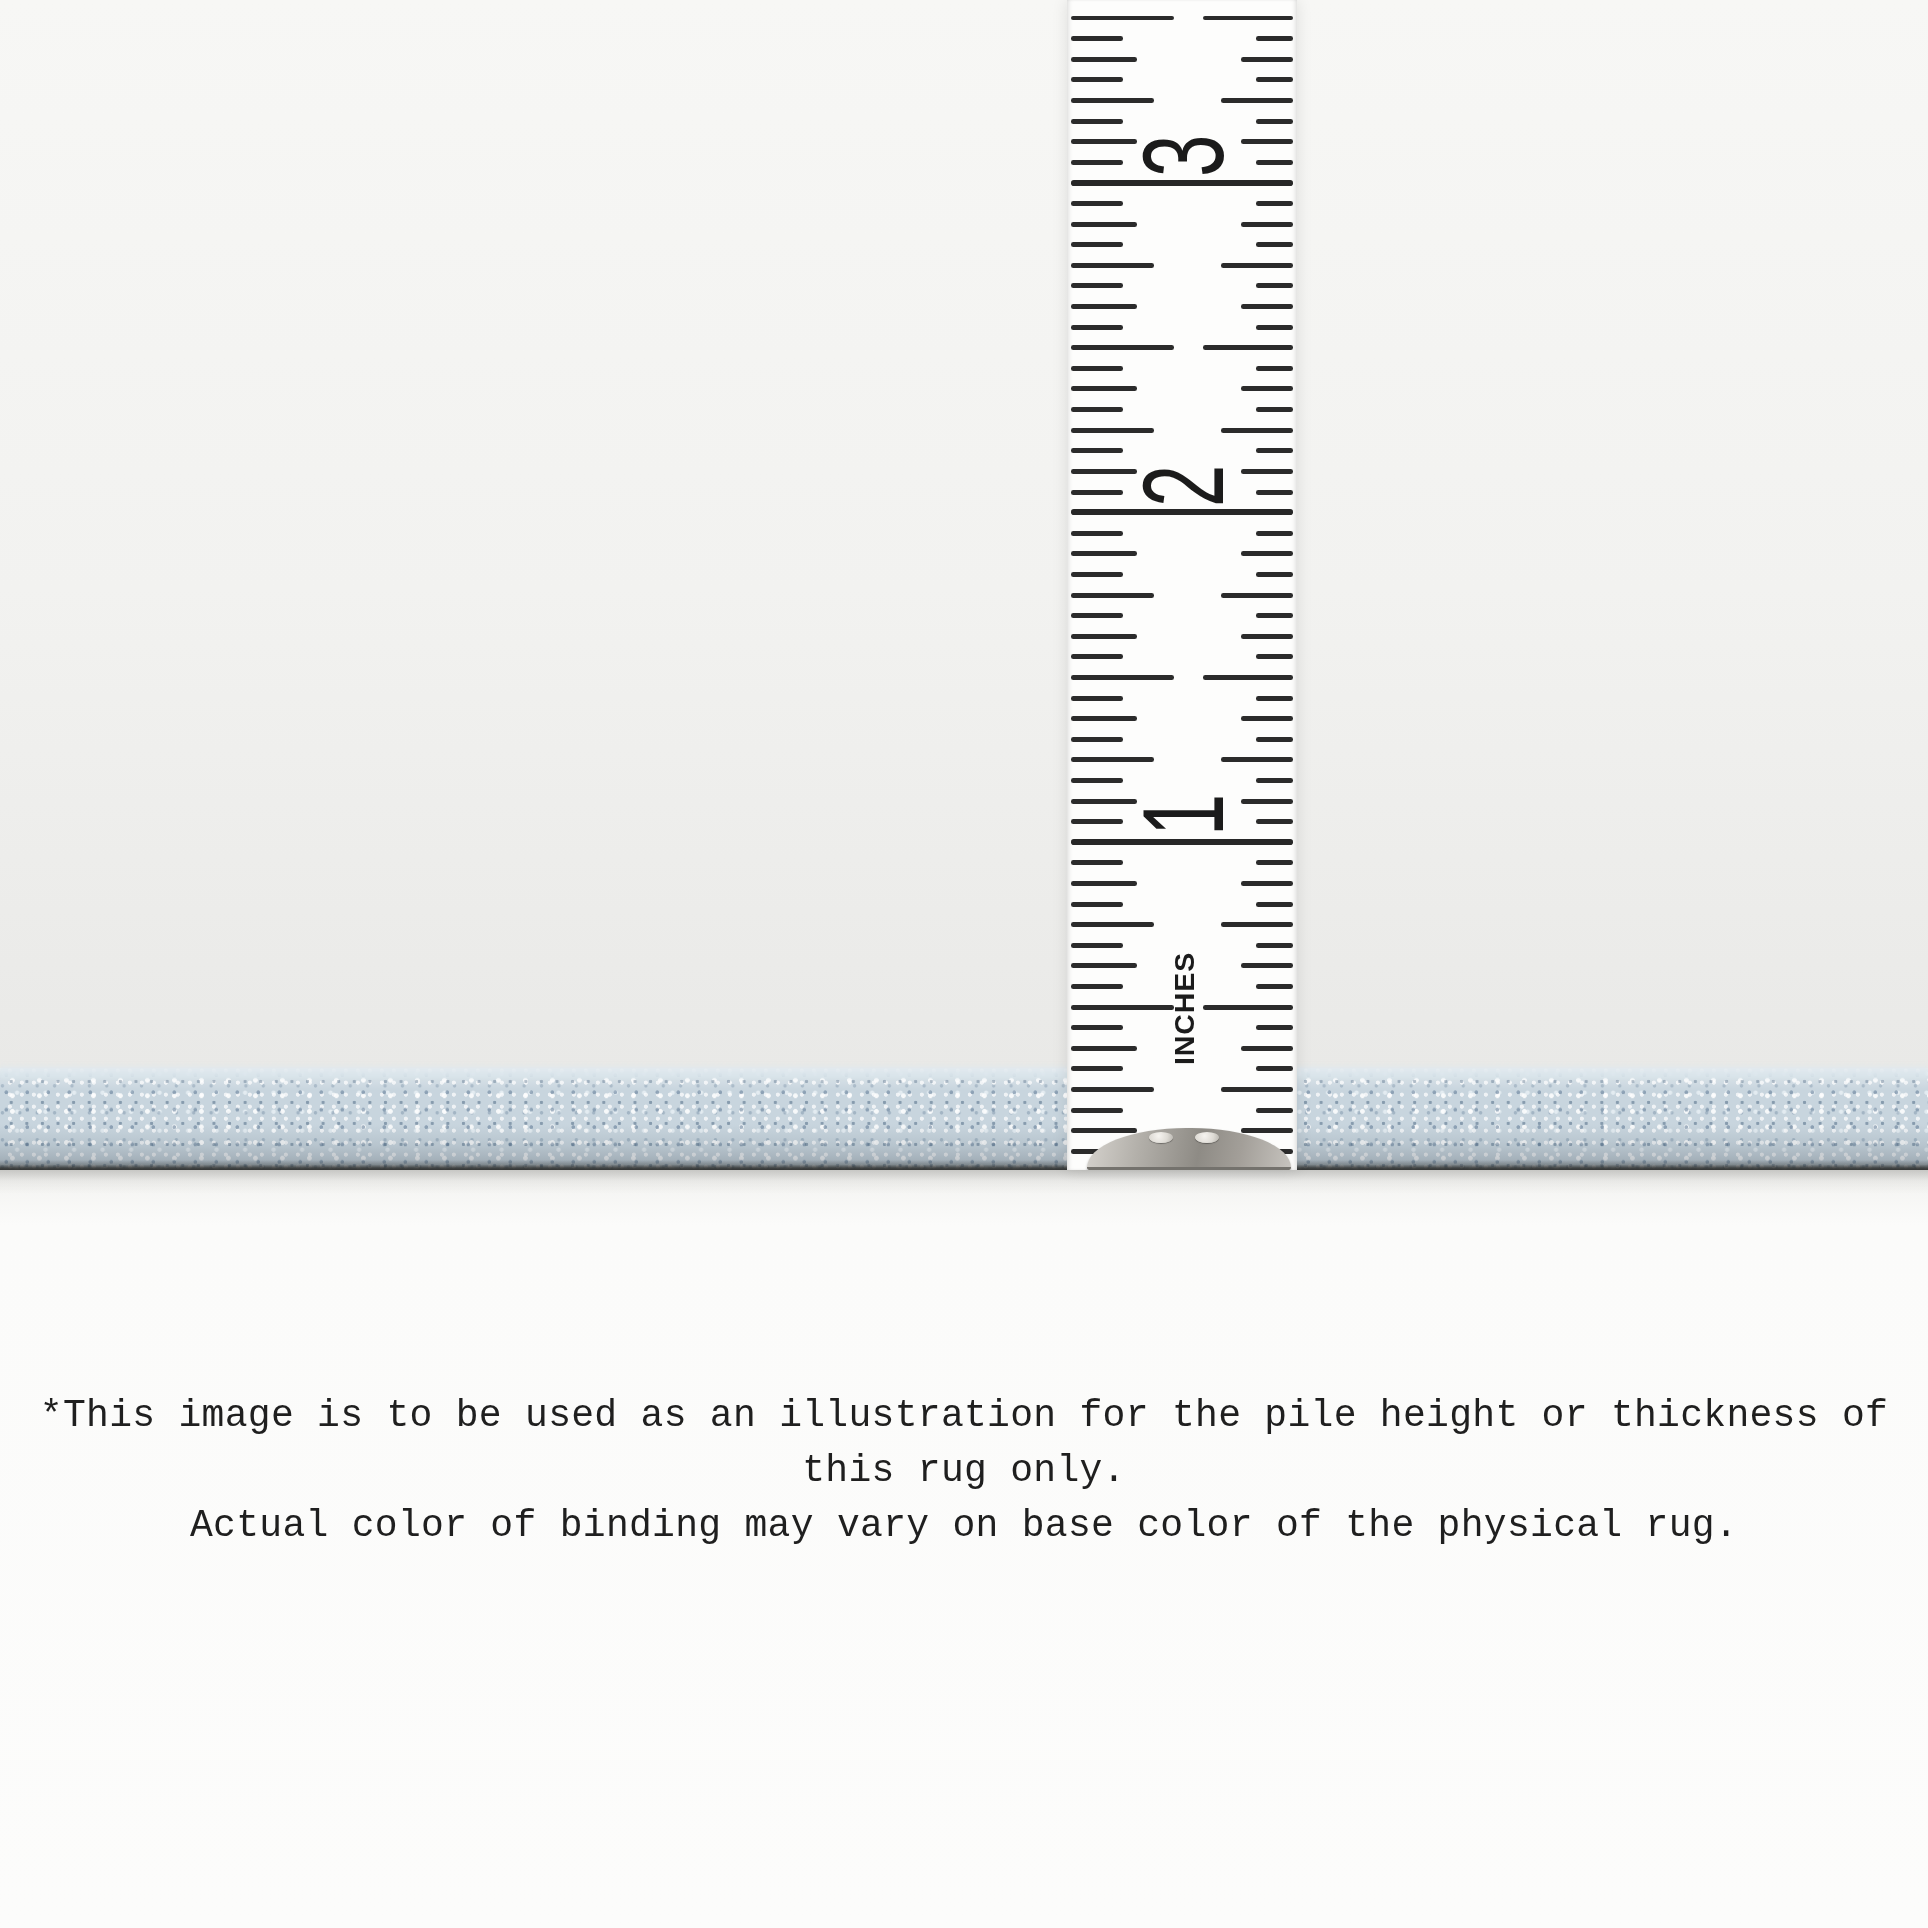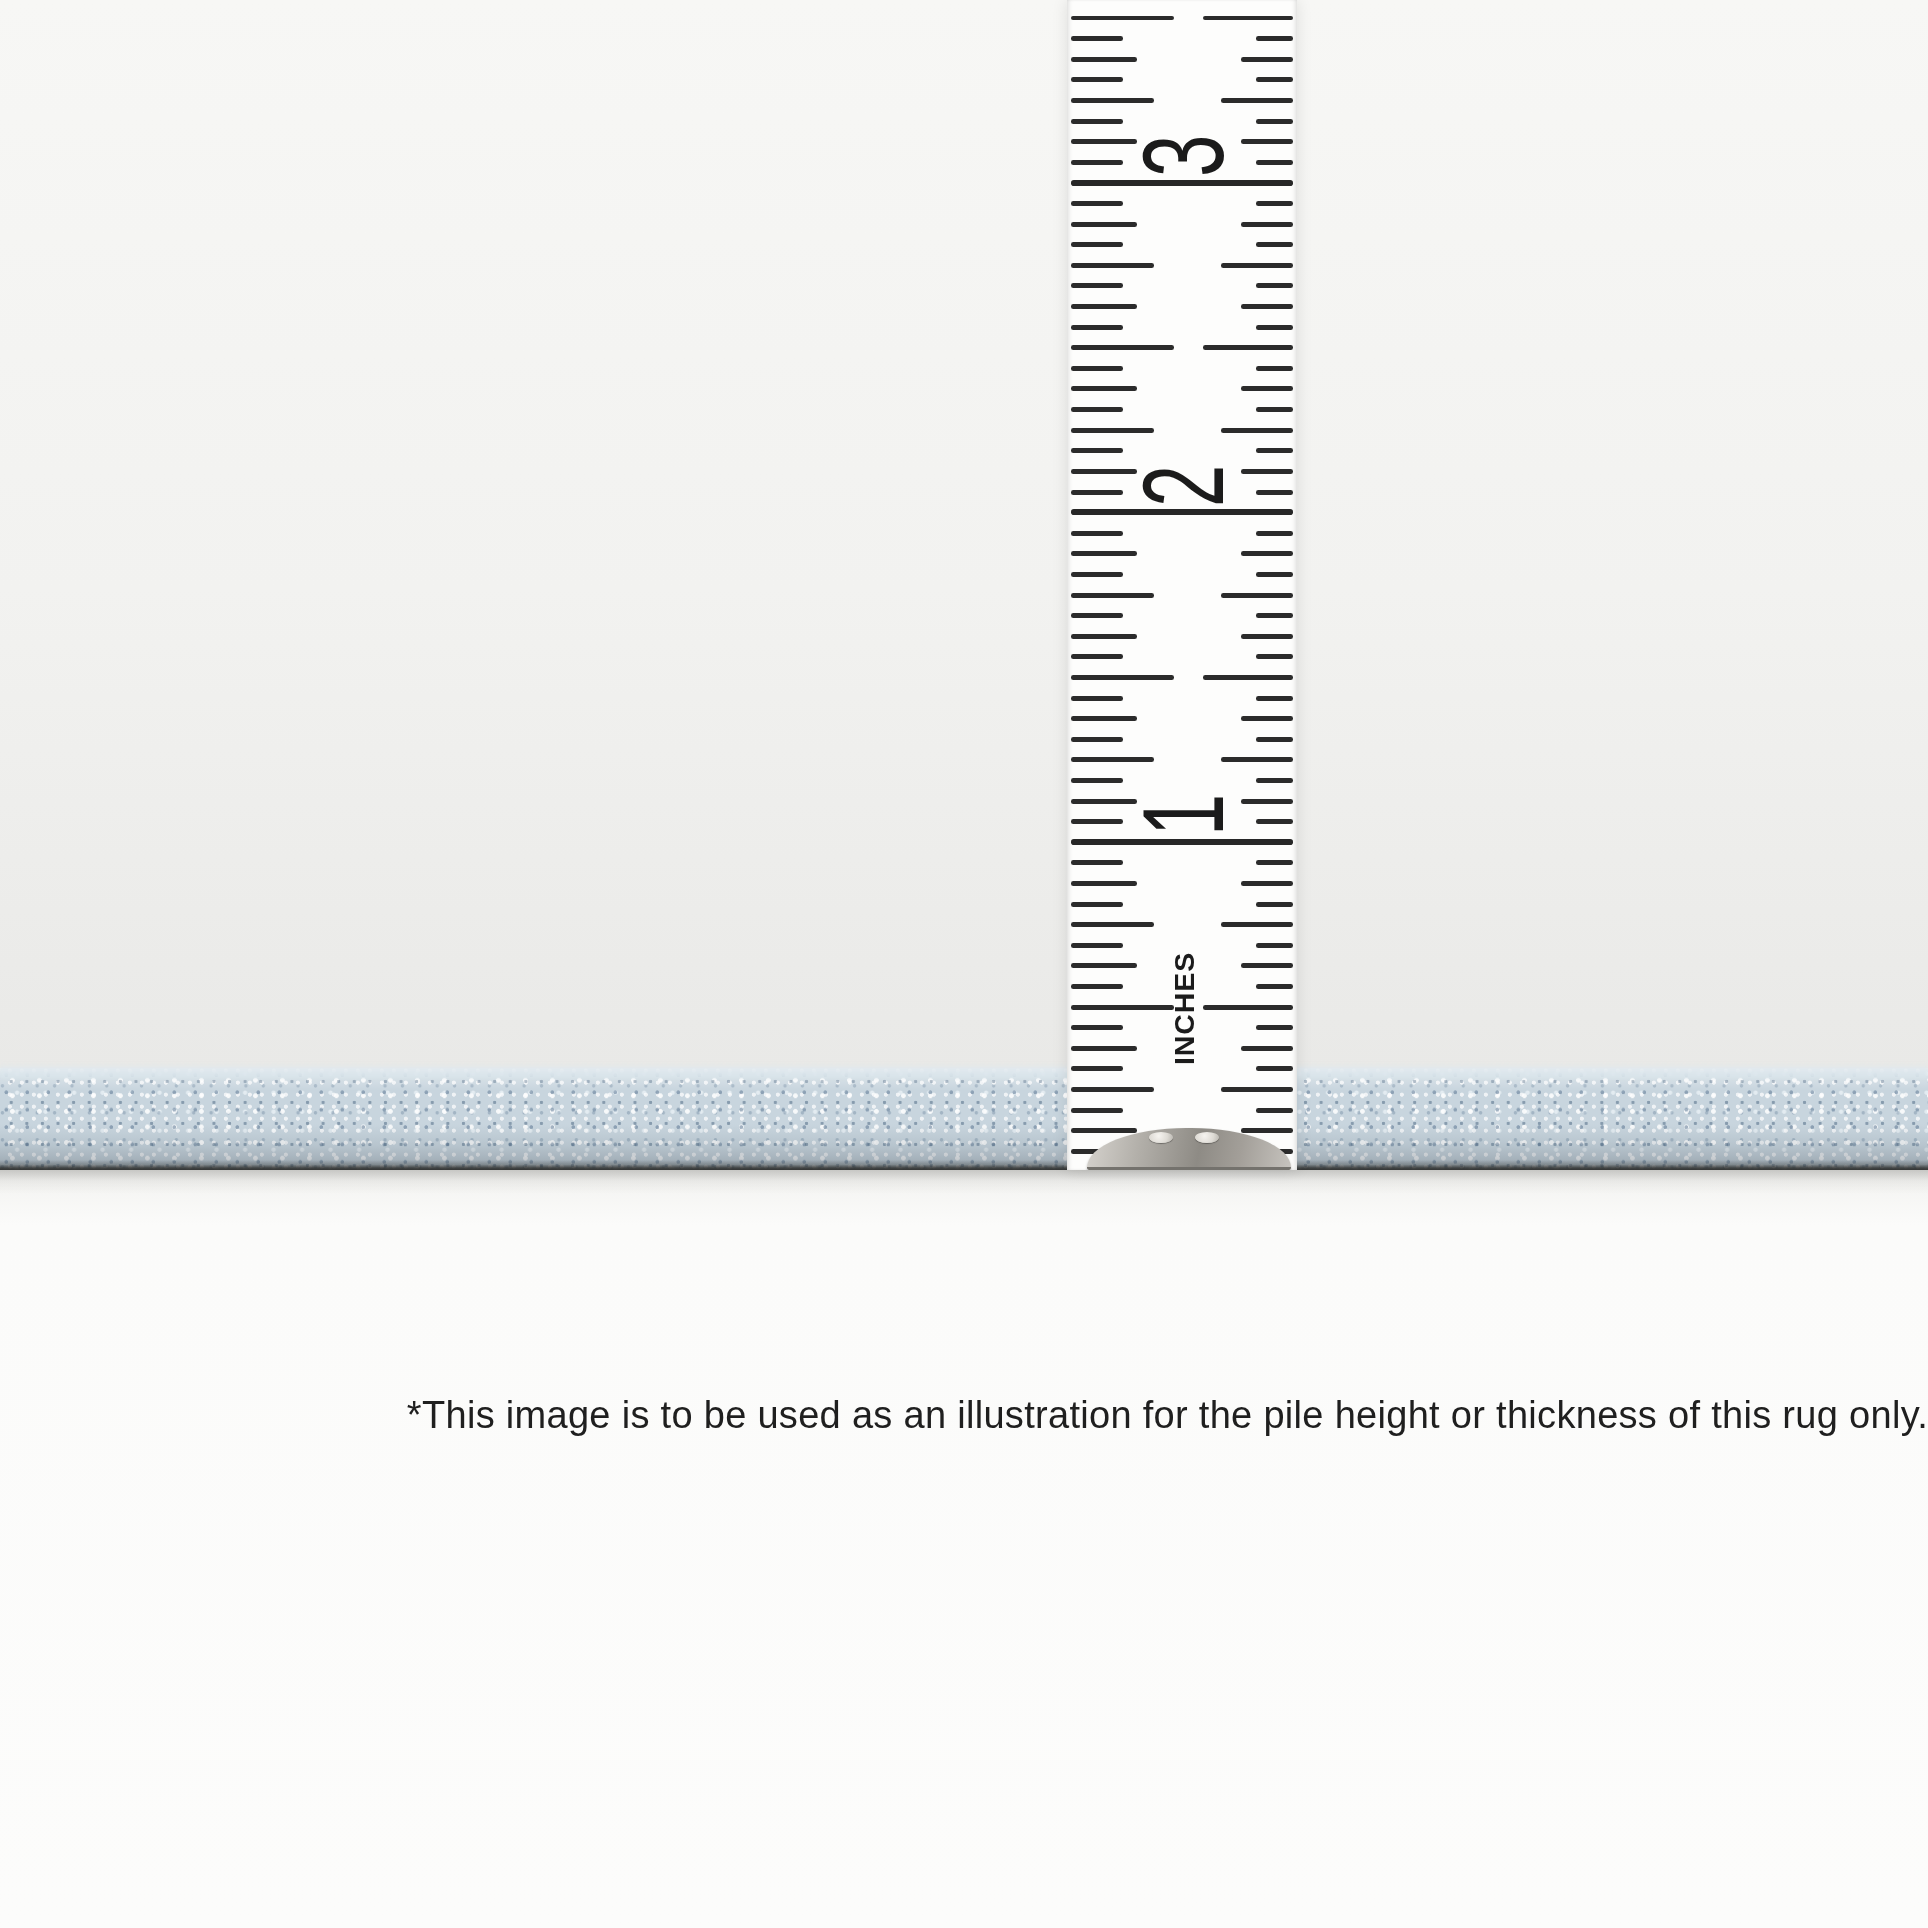--- a/index.html
+++ b/index.html
@@ -82,22 +82,22 @@
   }
   .rivet{
     position:absolute;top:3.7px;width:24px;height:11px;border-radius:50%;
     background:radial-gradient(circle at 40% 35%,#f6f4f0 0%,#dedbd5 55%,#b5b2ac 100%);
     box-shadow:0 0.9px 0.9px rgba(0,0,0,.35);
   }
   .rivet.r1{left:62px;} .rivet.r2{left:108px;}
   
   .disclaimer{
     position:absolute;left:0;right:0;top:1388px;
-    text-align:right;color:var(--text);
-    font-size:38px;line-height:55px;letter-spacing:0.3px;font-weight:400;
+    text-align:center;color:var(--text);
+    font-size:38px;line-height:55px;letter-spacing:0.3px;font-weight:400;font-family:Liberation Mono, monospace;
   }
 </style>
 </head>
 <body>
 
 <div class="scene">
   <div class="backdrop"></div>
 
   <div class="rug">
     <div class="rug-fuzz"></div>
@@ -222,15 +222,16 @@
       </div>
     <div class="unit">INCHES</div>
     <div class="clip">
       <i class="rivet r1"></i>
       <i class="rivet r2"></i>
     </div>
   </div>
 
   <div class="disclaimer">
     <div>*This image is to be used as an illustration for the pile height or thickness of this rug only.</div>
+    <div>Actual color of binding may vary on base color of the physical rug.</div>
   </div>
 </div>
 
 
 </body></html>

